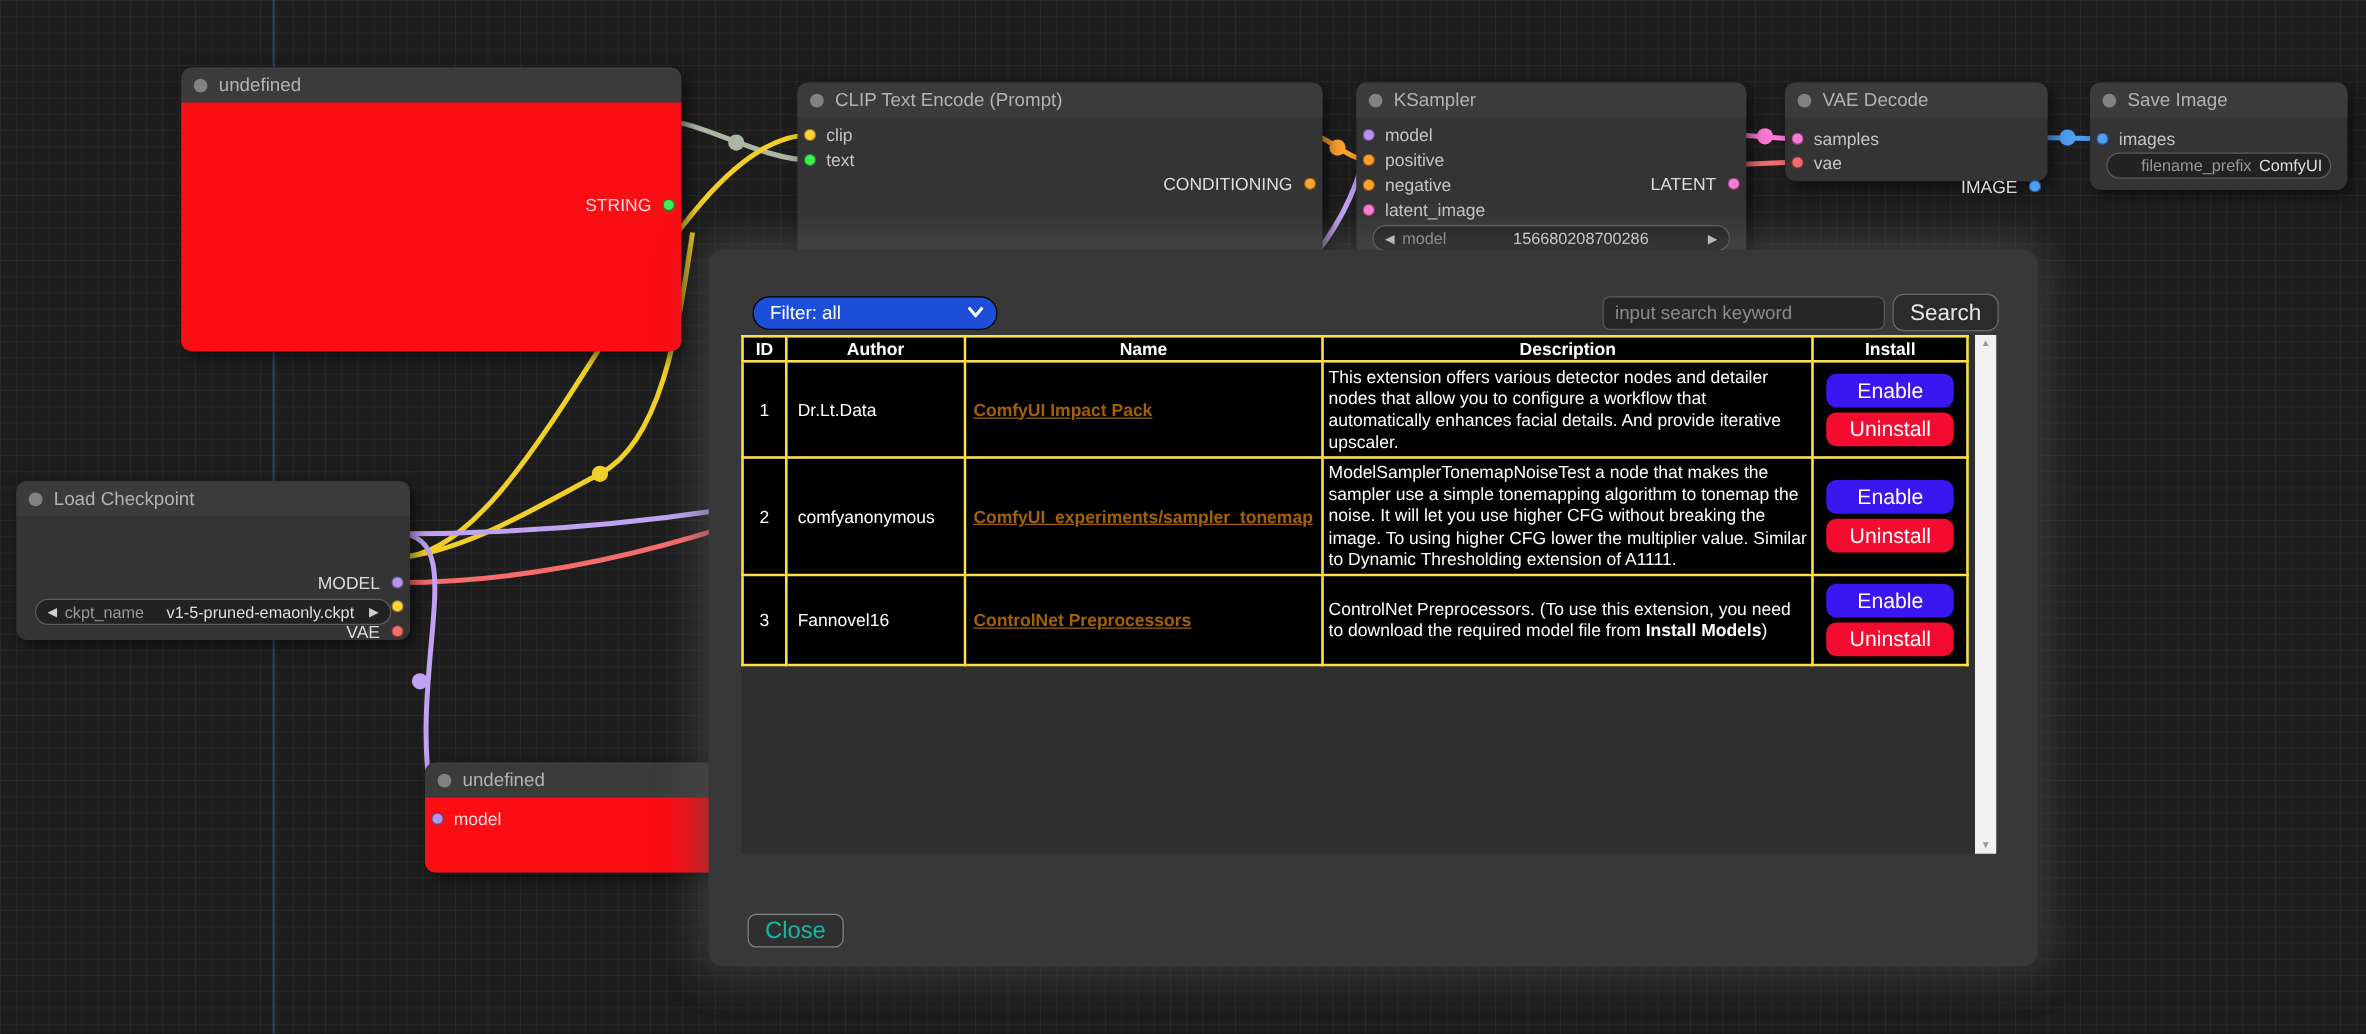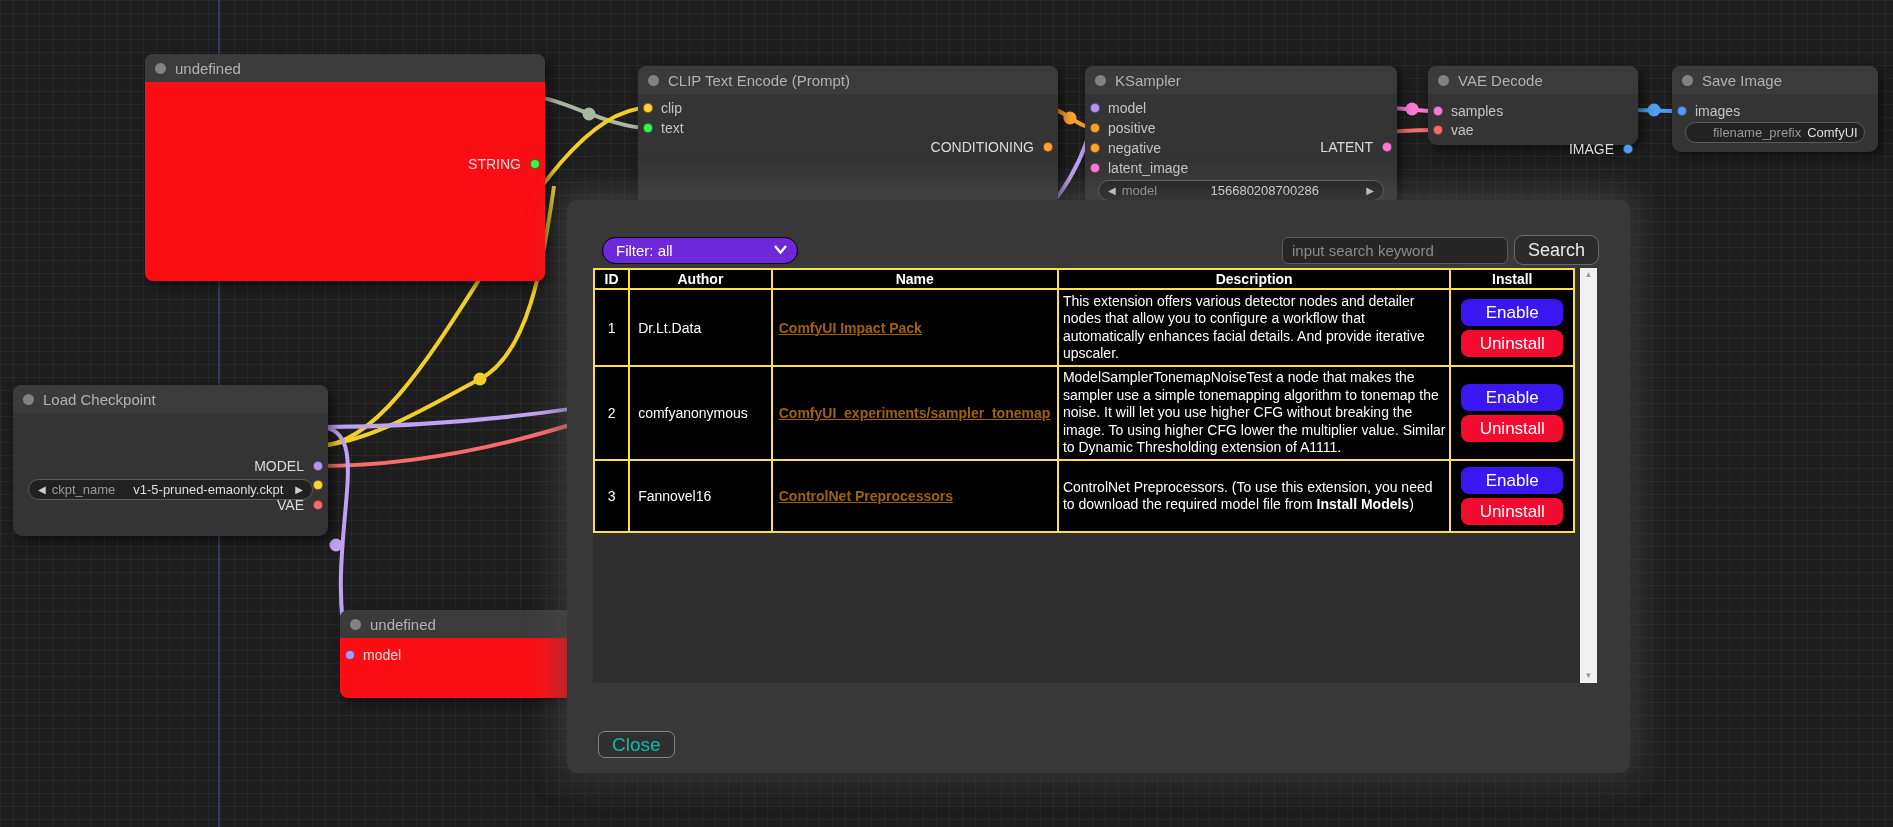--- a/index.html
+++ b/index.html
@@ -32,21 +32,21 @@
   .widget{position:absolute;height:21px;background:#222;border:1px solid #5c5c5c;border-radius:11px;
     display:flex;align-items:center;padding:0 9px;font-size:13px;color:#999;}
   .warrow{color:#cfcfcf;font-size:10px;flex:0 0 auto;}
   .wlabel{margin:0 6px;white-space:nowrap;}
   .wvalue{flex:1;text-align:center;color:#dfdfdf;white-space:nowrap;}
   .wvalue.right{text-align:right;padding-right:10px;}
   
   .modal{position:absolute;left:567px;top:200px;width:1063px;height:573px;background:#383838;
     border-radius:11px;z-index:6;box-shadow:0 0 34px 8px rgba(170,170,170,0.28), 0 6px 30px rgba(0,0,0,0.55);}
   .filter-wrap{position:absolute;left:35px;top:37px;width:196px;height:27px;}
-  select.filter{appearance:none;-webkit-appearance:none;width:100%;height:100%;background:#6d28d9;color:#fff;
+  select.filter{appearance:none;-webkit-appearance:none;width:100%;height:100%;background:#1d4ed8;color:#fff;
     border:1px solid #000;border-radius:14px;padding:0 30px 0 13px;font-size:15px;}
   .filter-chevron{position:absolute;right:11px;top:8px;pointer-events:none;}
   input.search{position:absolute;left:715px;top:37px;width:226px;height:27px;background:#262626;
     border:1px solid #5b5b5b;border-radius:6px;color:#ddd;font-size:15px;padding:0 9px;}
   input.search::placeholder{color:#8b8b8b;}
   .search-btn{position:absolute;left:947px;top:35px;height:30px;padding:0 13px;background:#2b2b2b;
     border:1px solid #6a6a6a;border-radius:9px;color:#e8e8e8;font-size:18px;}
   .tbl-wrap{position:absolute;left:26px;top:68px;width:1004px;height:415px;background:#2f2f2f;}
   .scrollbar{position:absolute;right:0;top:0;bottom:0;width:17px;background:#f1f1f1;
     display:flex;flex-direction:column;justify-content:space-between;align-items:center;padding:3px 0;}
@@ -195,21 +195,21 @@
         <span class="port c-salmon"></span>
         <span class="slot-label">vae</span>
       </div>
       <div class="slot out" style="top:6px;">
         <span class="port c-blue"></span>
         <span class="slot-label">IMAGE</span>
       </div>
     </div>
   </div>
 
-  <div class="node" style="left:13px;top:385px;width:315px;height:151px;">
+  <div class="node" style="left:13px;top:385px;width:315px;height:127px;">
     <div class="node-header">
       <span class="node-dot"></span>
       <span class="node-title">Load Checkpoint</span>
     </div>
     <div class="node-body" style="height:99px;">
       <div class="slot out" style="top:4px;">
         <span class="port c-purple"></span>
         <span class="slot-label">MODEL</span>
       </div>
       <div class="slot out" style="top:23px;">

